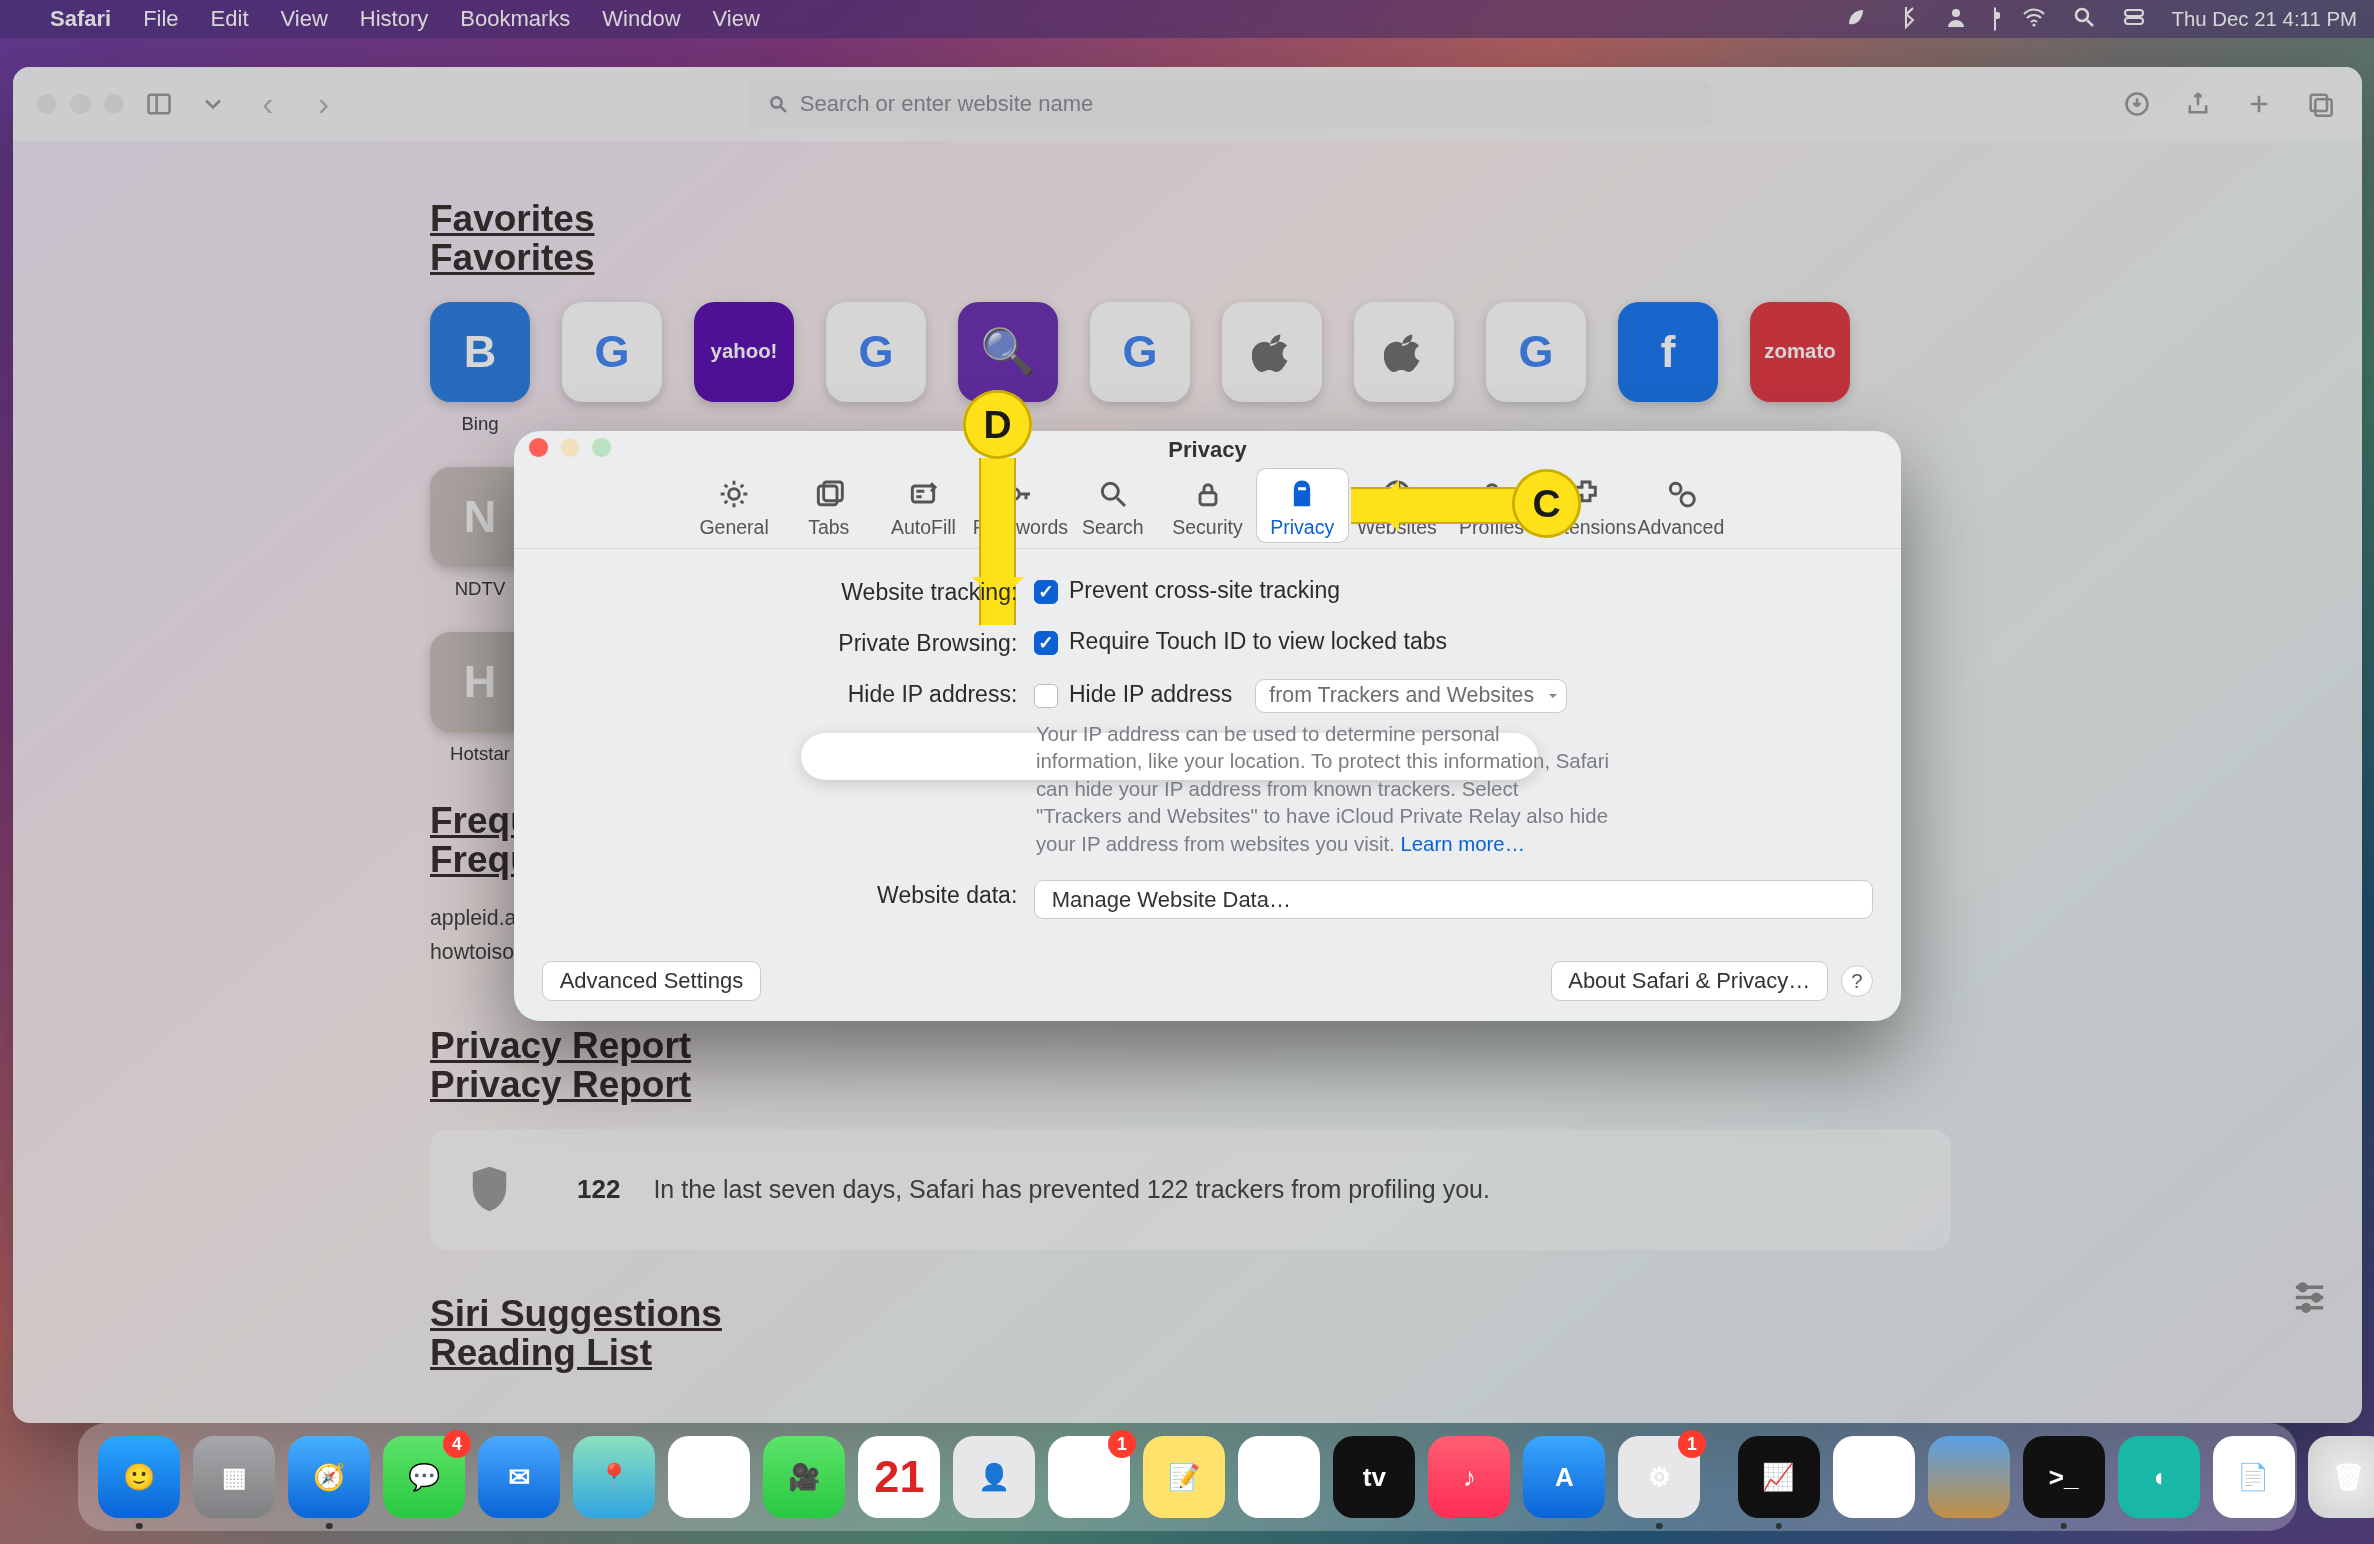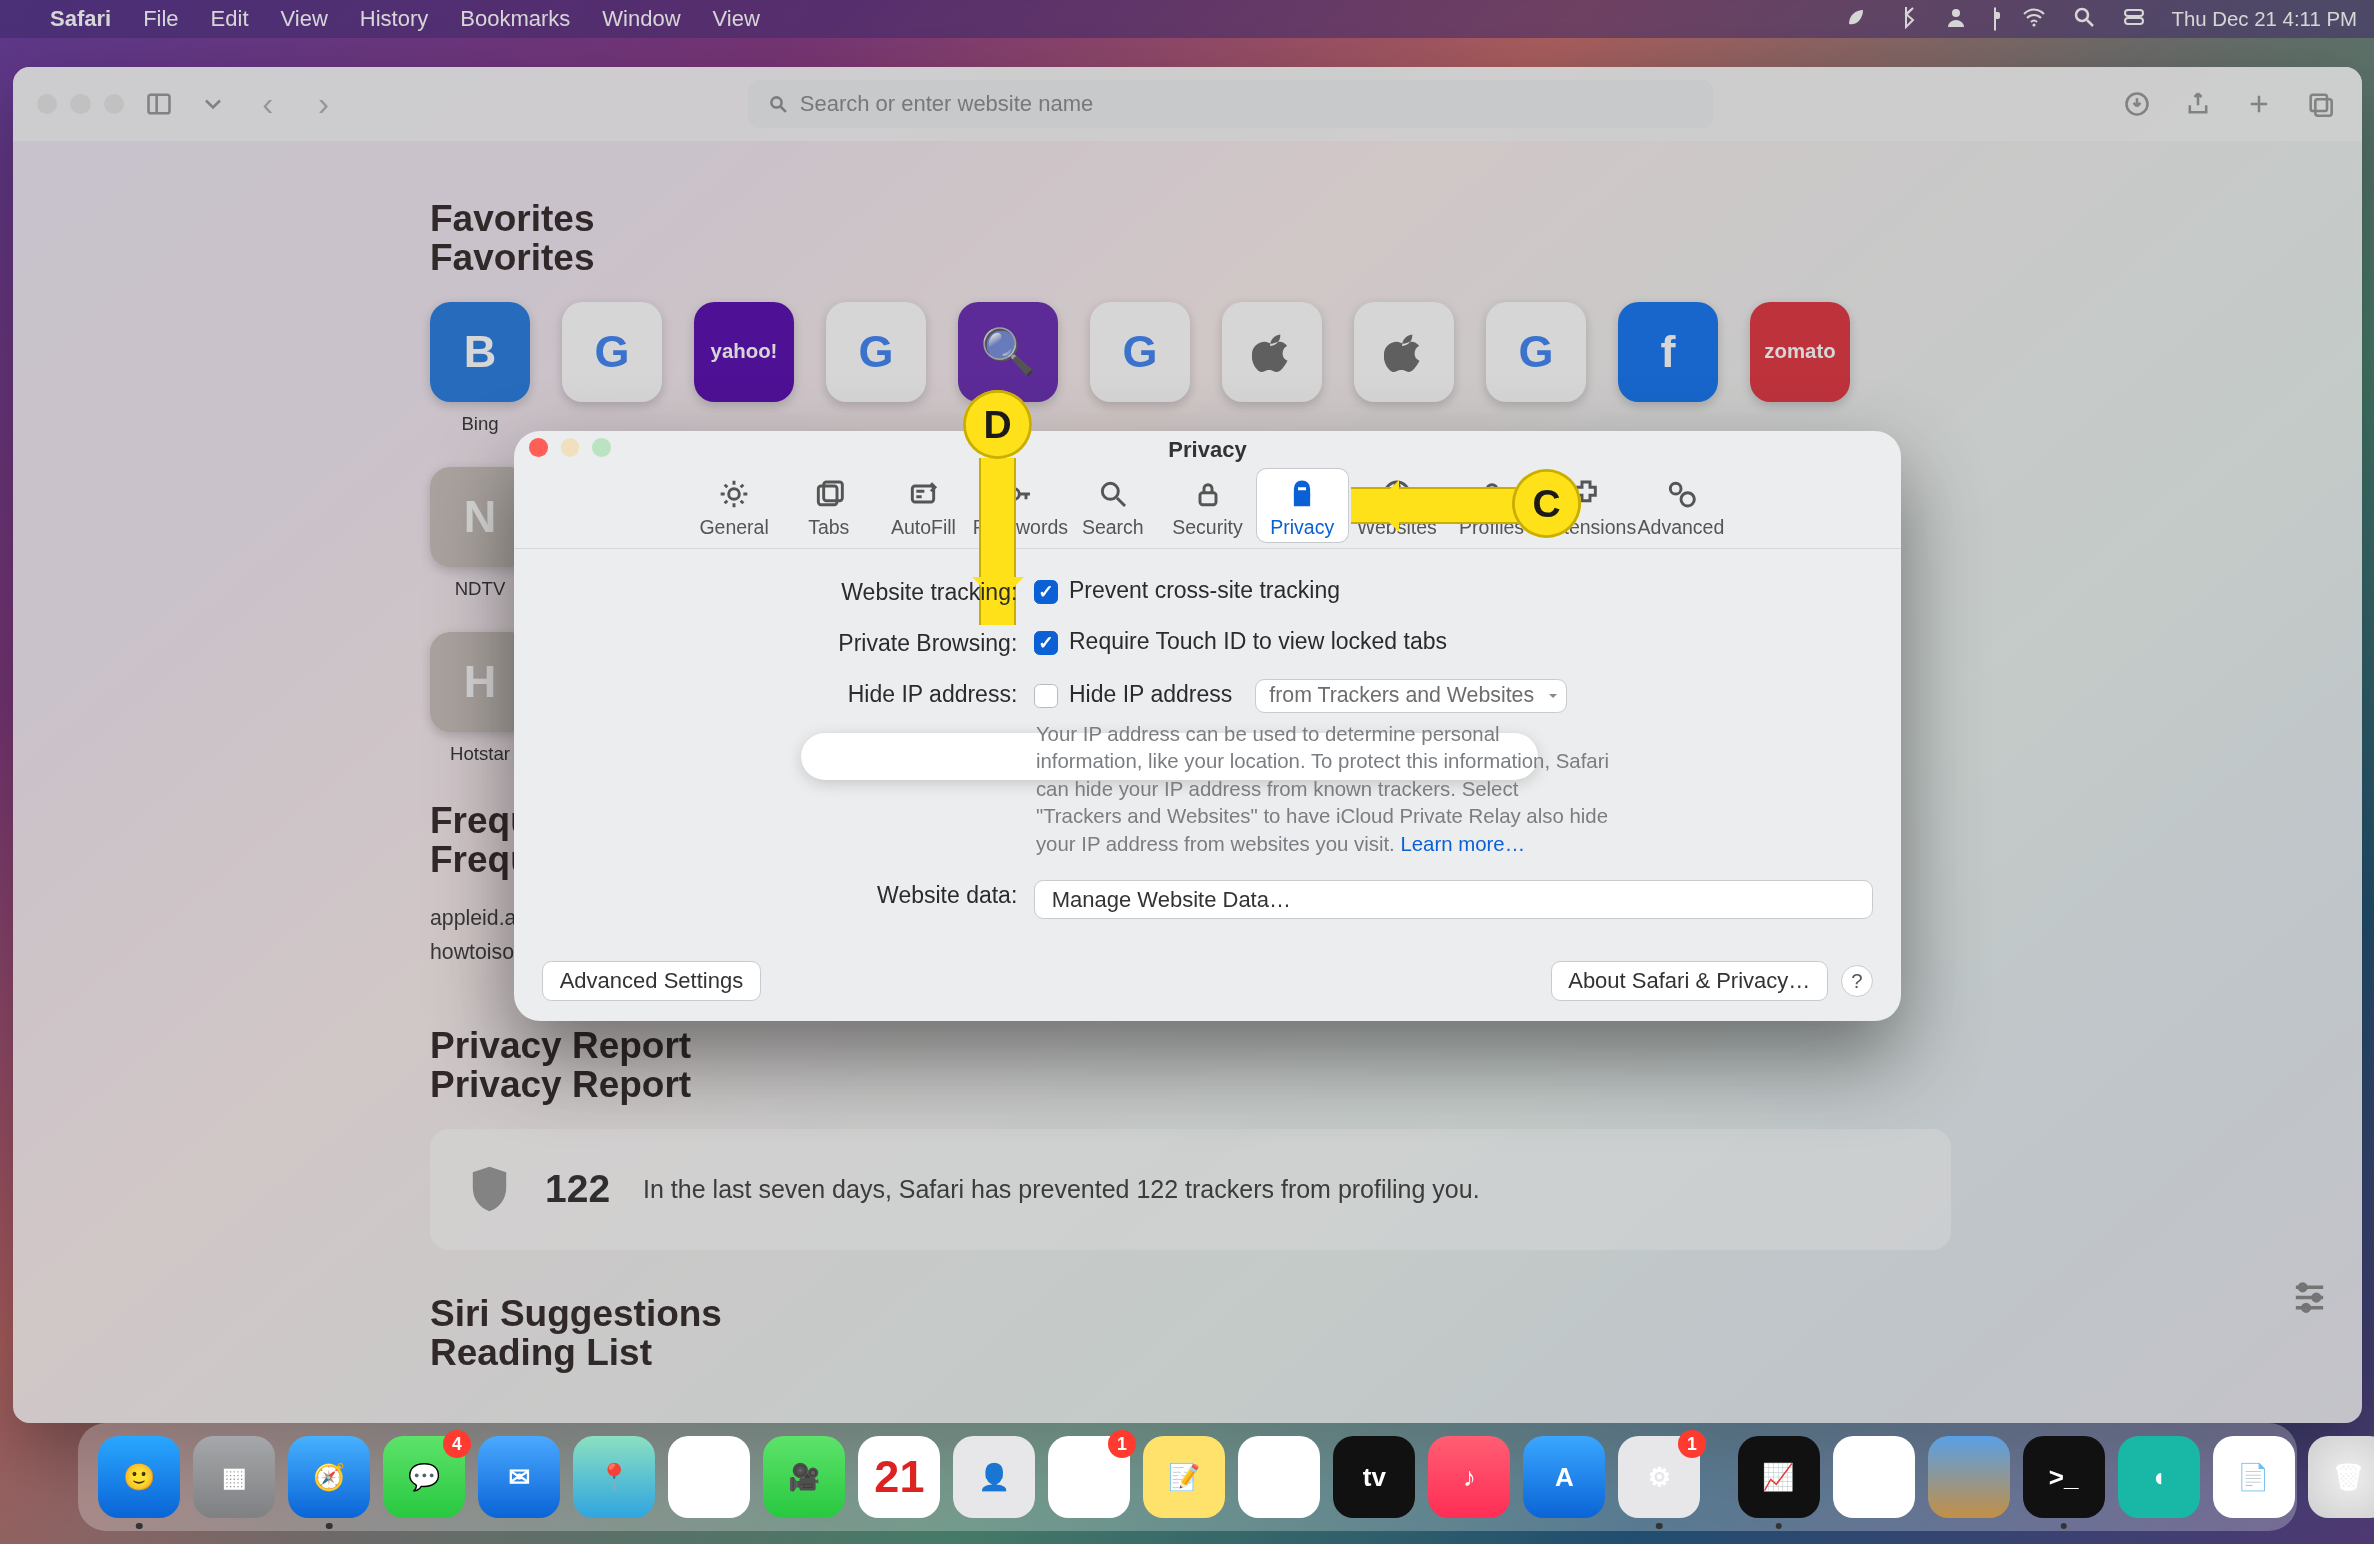--- a/index.html
+++ b/index.html
@@ -48,37 +48,37 @@
   display: flex; align-items: center; padding: 0 20.4px; color:#8a8d91; font-size: 22px; gap: 11px;
 }
 .urlbar svg { width: 20.4px; height:20.4px; stroke:#8f9296; stroke-width:3; fill:none; }
 .tb-right { margin-left:auto; display:flex; gap: 24px; align-items:center; }
 
 
 .startpage {
   position: absolute; inset: 74px 0 0 0; overflow: hidden; padding: 59px 0 0 0;
 }
 .sp-inner { width: 1521px; margin: 0 0 0 417px; }
-.sec-title { font-size: 37px; font-weight: 800; color: #362c2c; line-height: 1.05; margin-bottom: 24px; }
+.sec-title { font-size: 37px; font-weight: 800; color: #362c2c; line-height: 1.05; margin-bottom: 24px; text-decoration: underline; }
 .sec-title span { display:block; }
 
 .fav-row { display:flex; gap: 32px; margin-bottom: 32px; flex-wrap: wrap; }
 .fav { width: 100px; text-align: center; font-size: 18.6px; color:#383838; }
 .fav .tile { width: 100px; height: 100px; border-radius: 20.4px; background:#fff; box-shadow: 0 3.7px 11px rgba(0,0,0,.18);
   display:flex; align-items:center; justify-content:center; font-size: 45px; font-weight:700; color:#444; position:relative; }
 .fav .label { margin-top: 11px; white-space: nowrap; overflow:hidden; text-overflow:ellipsis; }
 
 .freq-list { font-size: 21.3px; color:#3f3f3f; line-height: 1.5; }
 .freq-list div { margin-bottom: 1.9px; }
 
 .priv-card {
   margin-top: 16.7px; height: 121px; background: rgba(255,255,255,.55); border-radius: 18.6px;
   display:flex; align-items:center; padding: 0 37px; gap: 33px; font-size: 25px; color:#444;
 }
-.priv-card .count { font-size: 39px; font-weight: 600; color:#333; }
+.priv-card .count { font-size: 26px; font-weight: 600; color:#333;margin-left:32px; }
 .priv-card svg { width: 45px; height: 52px; fill:#9a9a9a; }
 
 .knob { position:absolute; right: 32px; bottom: 102px; color:#888; }
 .knob svg { width: 41px; height: 41px; stroke:#888; fill:none; stroke-width:2; }
 
 
 .dim { position:absolute; inset:0; background: rgba(30,30,30,.18); pointer-events:none; }
 
 
 .prefs {

